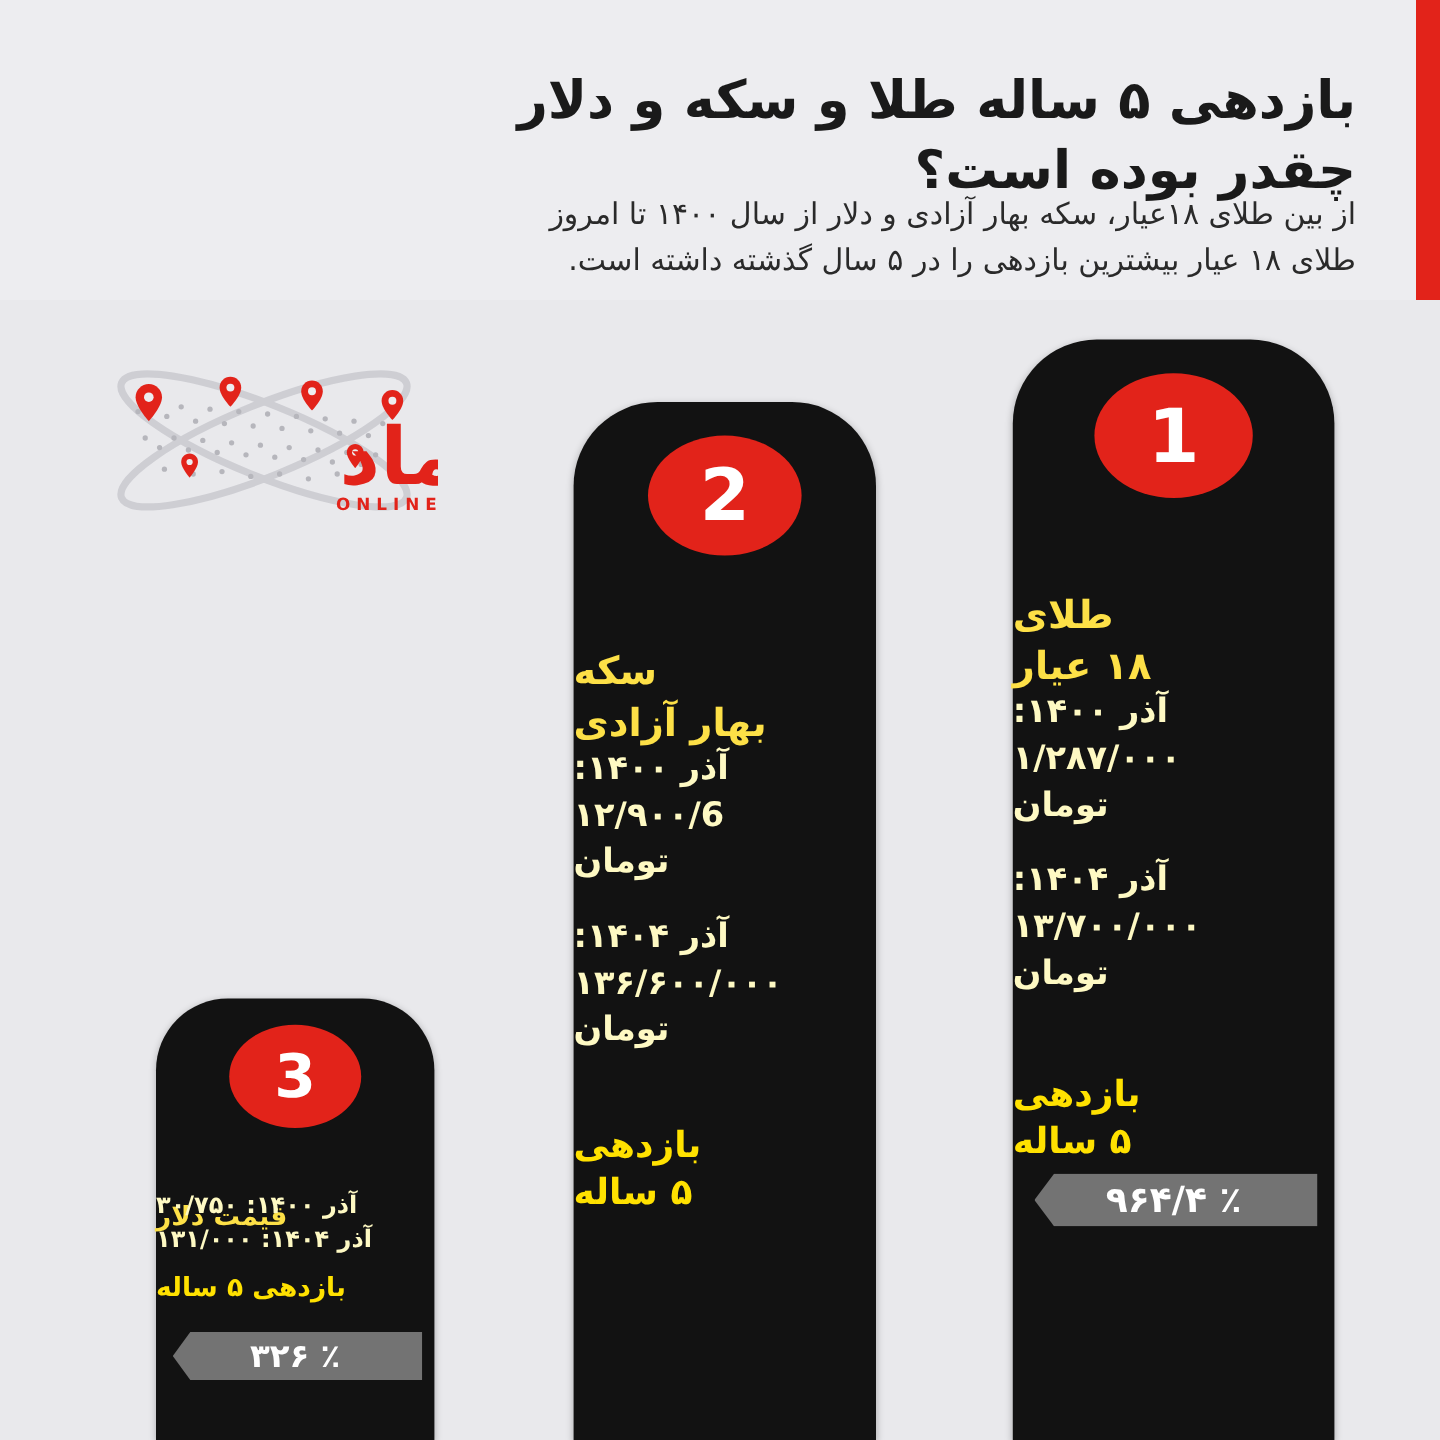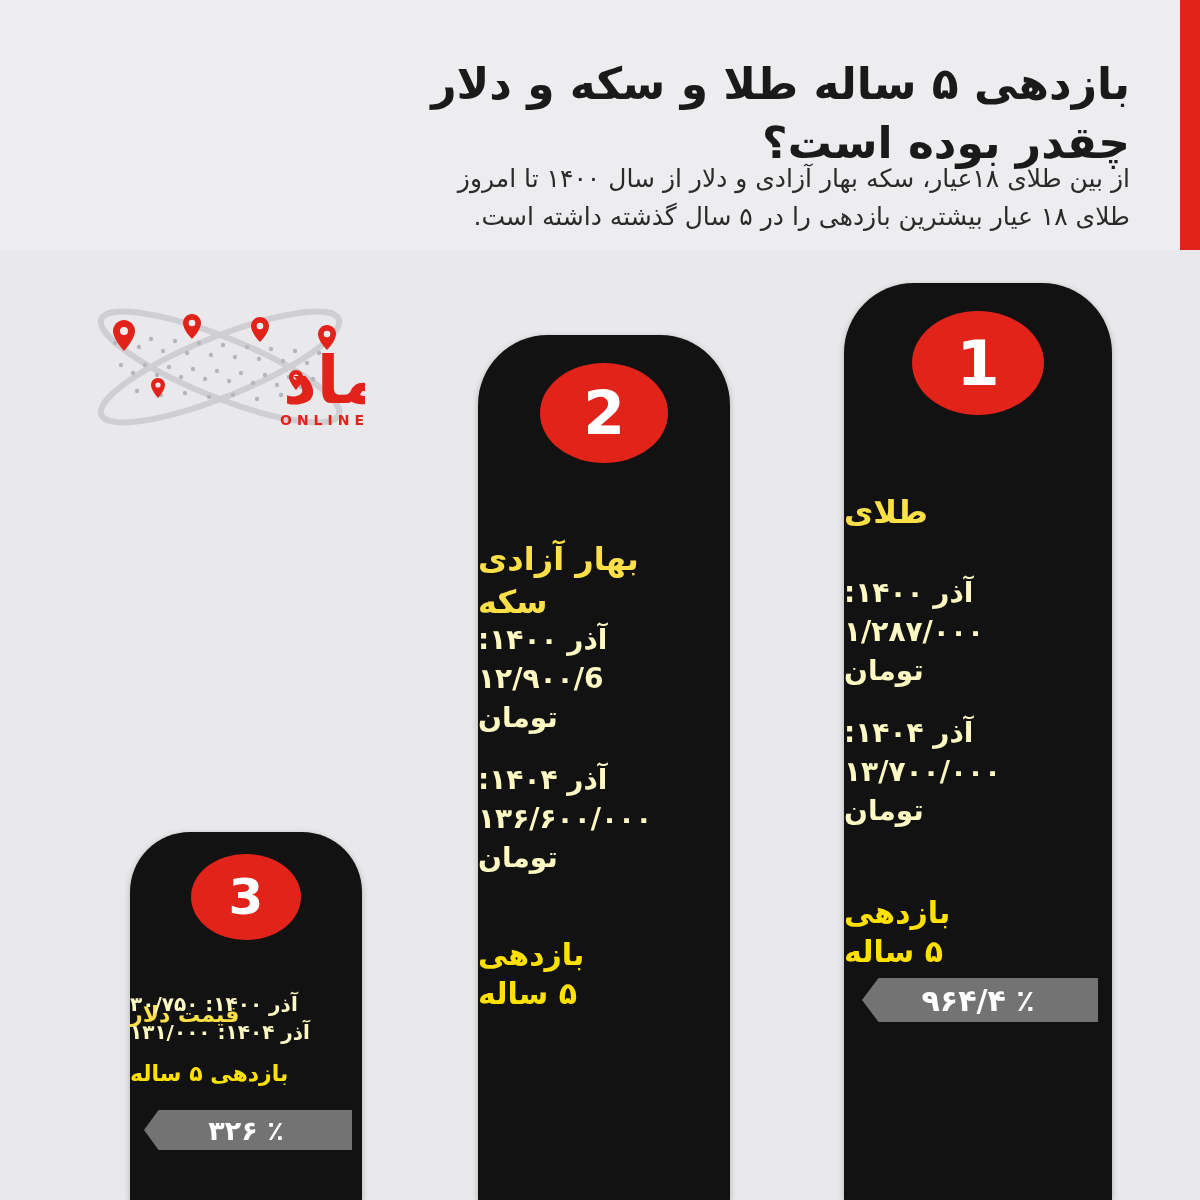--- a/index.html
+++ b/index.html
@@ -158,42 +158,43 @@
     </g>
     <text x="208" y="108" text-anchor="end" font-family="DejaVu Sans, sans-serif" font-size="66" font-weight="bold" fill="#e2231a">اعتماد</text>
     <text x="205" y="130" text-anchor="end" font-family="DejaVu Sans, sans-serif" font-size="14" font-weight="bold" letter-spacing="5" fill="#e2231a">ONLINE</text>
   </svg>
 </div>
 
 <div class="bar" style="right:88px;top:283px;width:268px;height:917px;">
   <div class="rank" style="top:28px;width:132px;height:104px;font-size:62px;">1</div>
   <div class="bar-name" style="top:160px;font-size:32px;">
     <div>طلای</div>
+    <div>۱۸ عیار</div>
   </div>
   <div class="bar-lines" style="top:290px;font-size:28px;">
     <div>آذر ۱۴۰۰:</div>
     <div>۱/۲۸۷/۰۰۰</div>
     <div>تومان</div>
     <div style="height:22px"></div>
     <div>آذر ۱۴۰۴:</div>
     <div>۱۳/۷۰۰/۰۰۰</div>
     <div>تومان</div>
   </div>
   <div class="ret-label" style="top:610px;font-size:30px;">
     <div>بازدهی</div>
     <div>۵ ساله</div>
   </div>
   <div class="tag" style="left:18px;top:695px;width:232px;height:44px;font-size:30px;">٪ ۹۶۴/۴</div>
 </div>
 
 <div class="bar" style="right:470px;top:335px;width:252px;height:865px;">
   <div class="rank" style="top:28px;width:128px;height:100px;font-size:60px;">2</div>
   <div class="bar-name" style="top:155px;font-size:32px;">
+    <div>سکه</div>
     <div>بهار آزادی</div>
-    <div>سکه</div>
   </div>
   <div class="bar-lines" style="top:285px;font-size:28px;">
     <div>آذر ۱۴۰۰:</div>
     <div>۱۲/۹۰۰/6</div>
     <div>تومان</div>
     <div style="height:22px"></div>
     <div>آذر ۱۴۰۴:</div>
     <div>۱۳۶/۶۰۰/۰۰۰</div>
     <div>تومان</div>
   </div>

